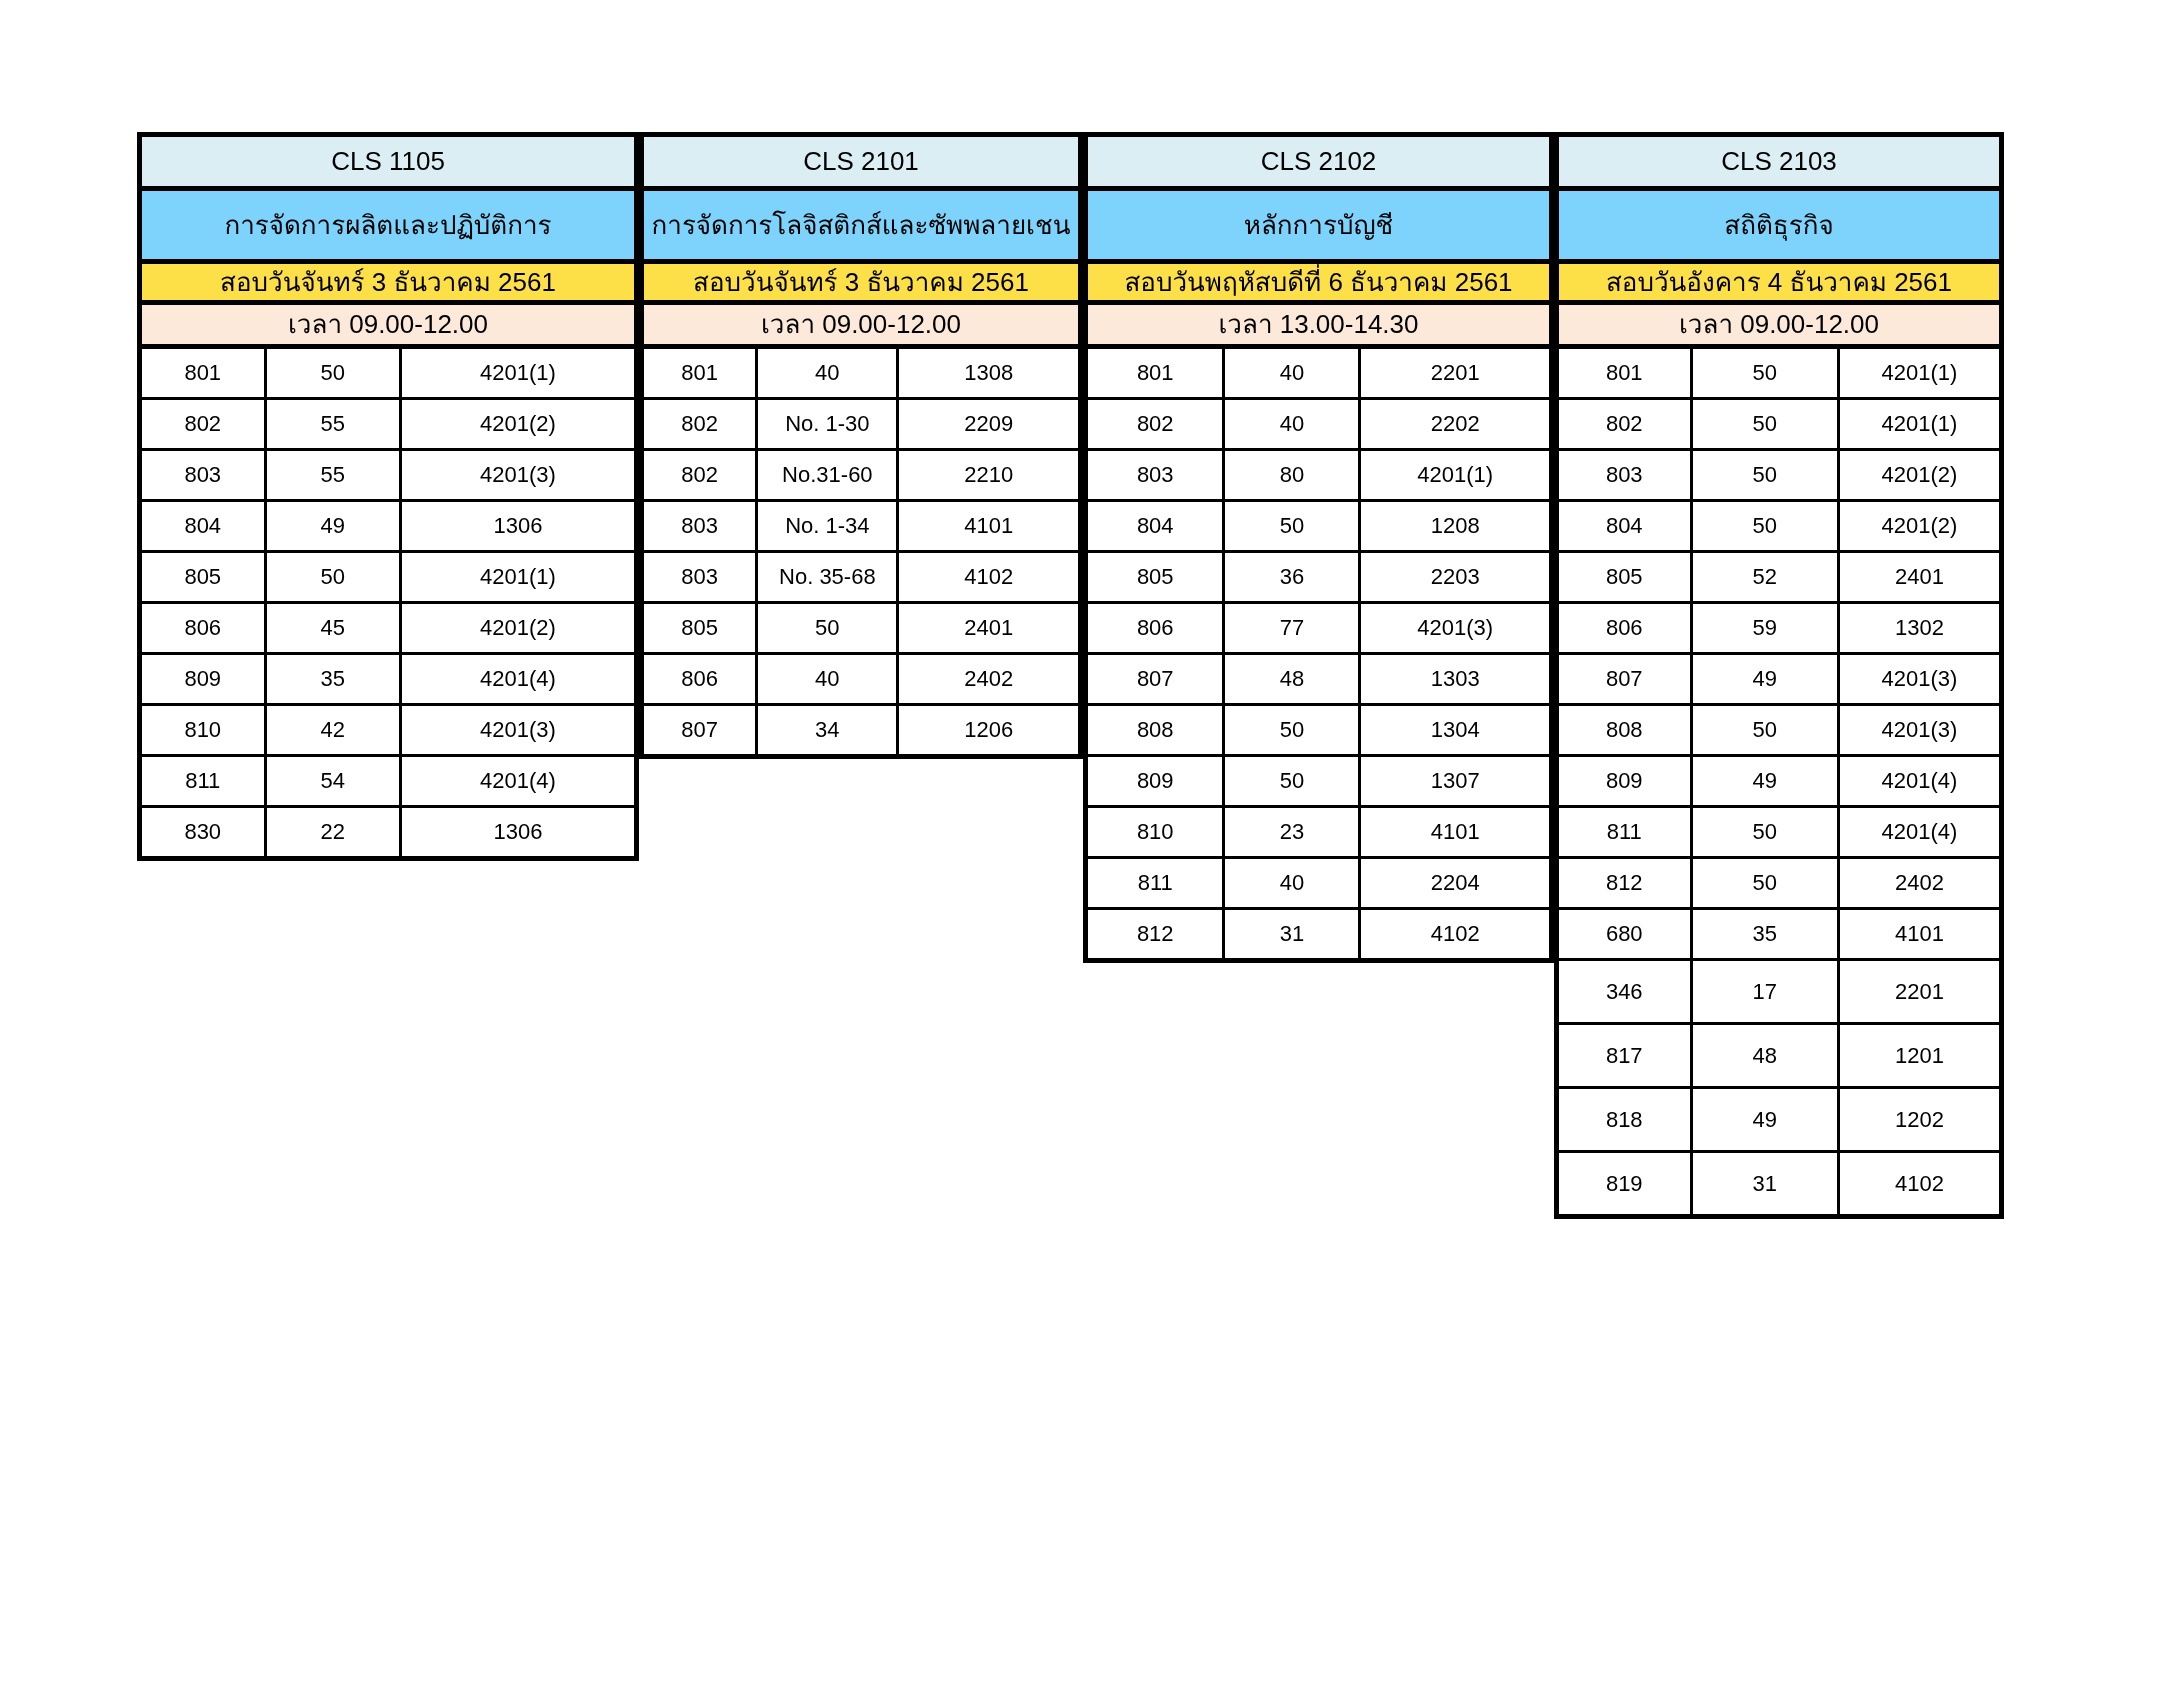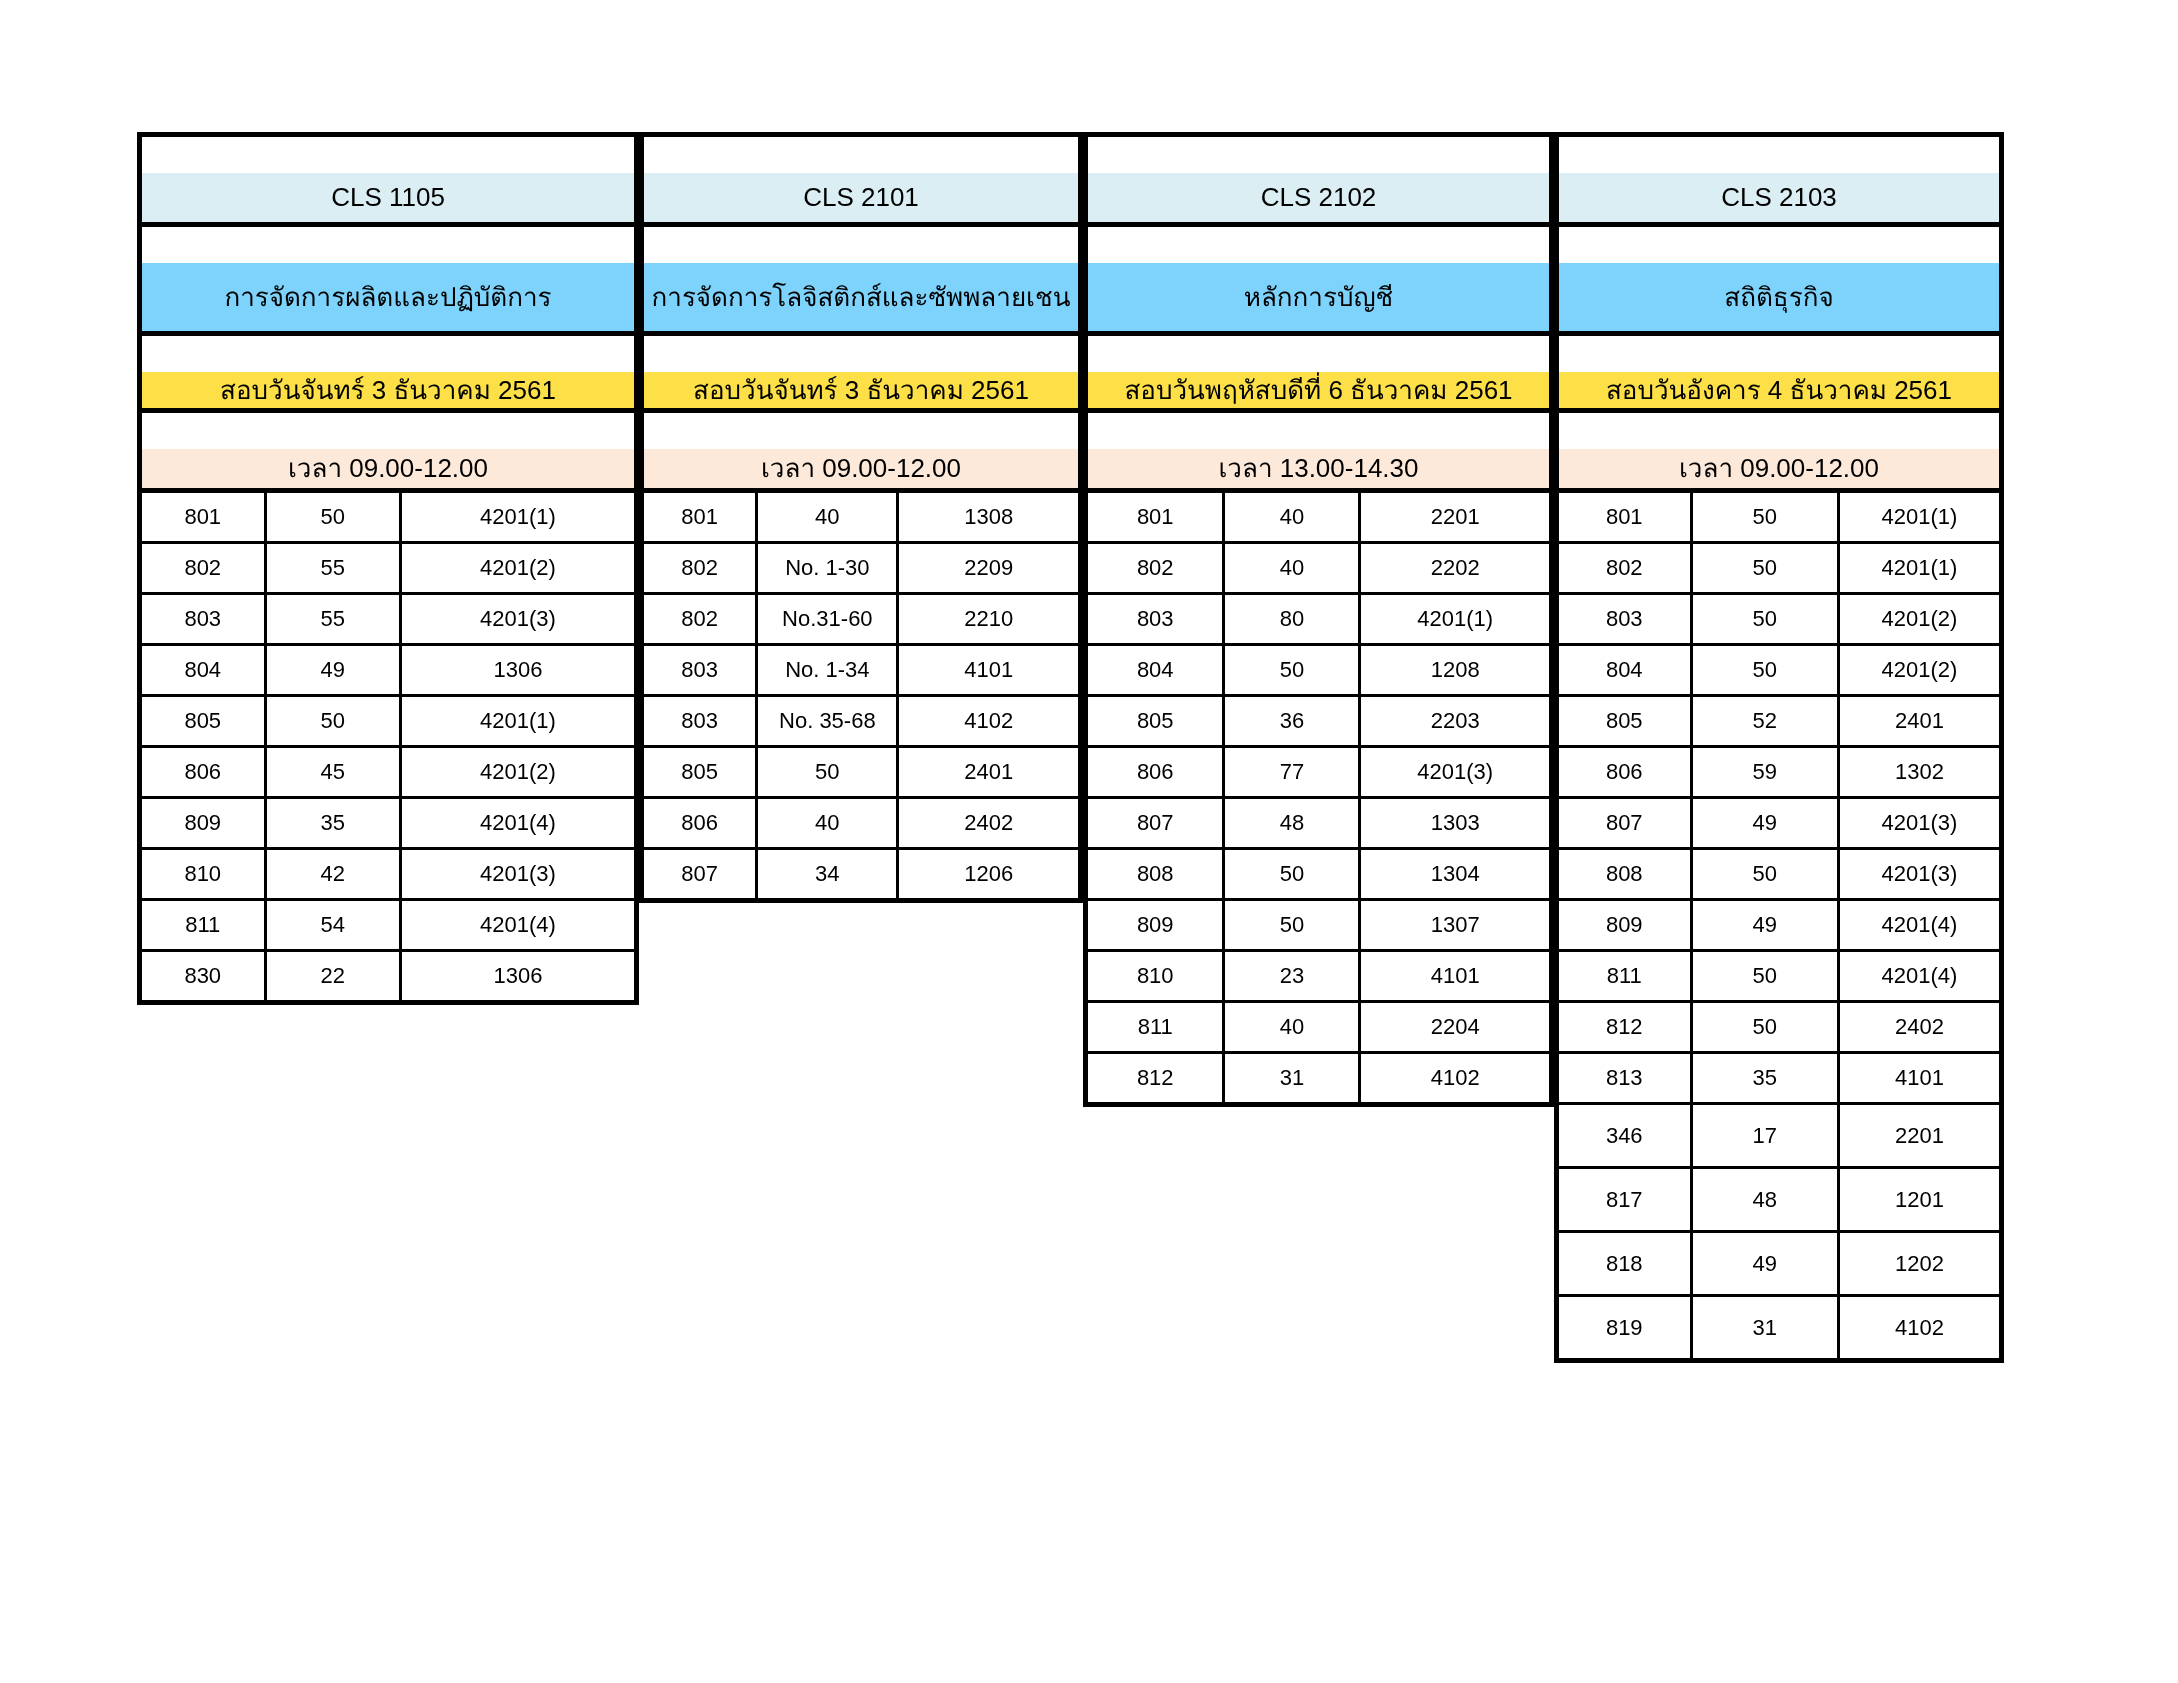--- a/index.html
+++ b/index.html
@@ -35,21 +35,20 @@
   .cell {
     display: flex;
     align-items: center;
     justify-content: center;
     text-align: center;
     box-sizing: border-box;
     border-bottom: 5px solid #000000;
     font-size: 26px;
     line-height: 1.1;
     padding: 18px 6px;
-    margin-top: 36px;
   }
   .cell-code   { height: 54px; background: #daeef3; }
   .cell-course { height: 73px; background: #7dd3fc; }
   .cell-date   { height: 36px; background: #fde047; }
   .cell-time   { height: 44px; background: #fde9d9; }
 
   table.sections {
     border-collapse: collapse;
     width: 100%;
     table-layout: fixed;
@@ -377,21 +376,21 @@
     <td>4201(4)</td>
   </tr>
 
   <tr>
     <td>812</td>
     <td>50</td>
     <td>2402</td>
   </tr>
 
   <tr>
-    <td>813</td>
+    <td>680</td>
     <td>35</td>
     <td>4101</td>
   </tr>
 
   <tr class="tall">
     <td>346</td>
     <td>17</td>
     <td>2201</td>
   </tr>
 

